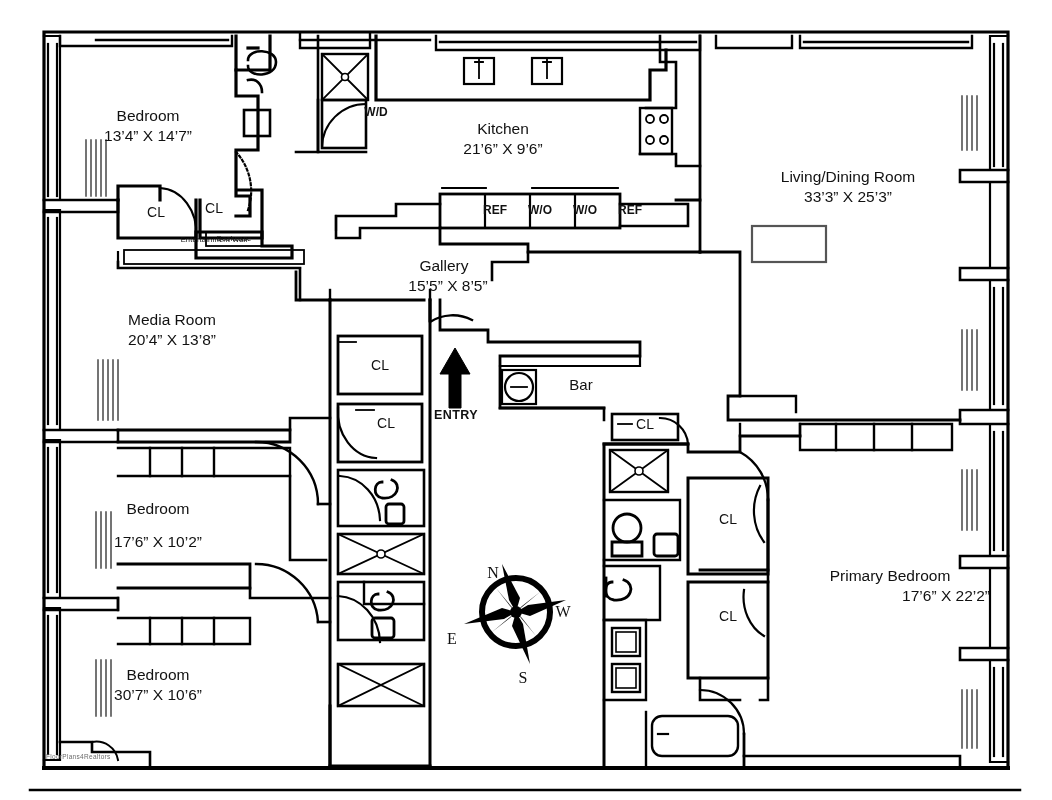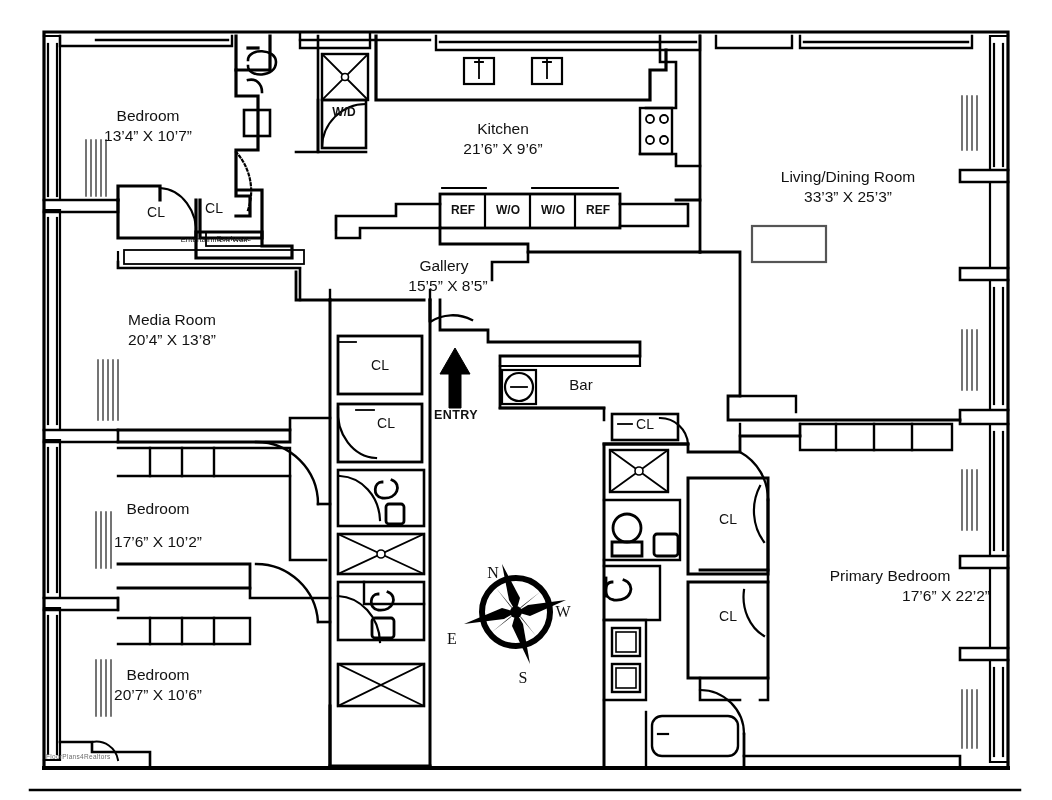--- a/index.html
+++ b/index.html
@@ -5,21 +5,21 @@
   html,body{margin:0;padding:0;background:#ffffff;}
   body{width:1052px;height:800px;font-family:"Liberation Sans",sans-serif;color:#000;overflow:hidden;}
   #stage{position:relative;width:840px;height:800px;background:#fff;}
   svg#plan{position:absolute;left:0;top:0;width:1052px;height:800px;}
   .lbl{position:absolute;text-align:center;line-height:1.25;color:#111;
        font-family:"Liberation Sans",sans-serif;white-space:nowrap;}
   .room-name{font-size:15.5px;}
   .room-dims{font-size:15.5px;}
   .cl{font-size:14px;}
   .tiny{font-size:7.5px;letter-spacing:.2px;}
-  .appl{font-size:12px;font-weight:bold;}
+  .appl{font-size:12px;font-weight:bold;padding-left:32px;}
   .entry{font-size:12.5px;font-weight:bold;letter-spacing:.4px;}
   .bar{font-size:15px;}
   .compass-letter{font-family:"Liberation Serif",serif;font-size:16px;}
   .wm{position:absolute;font-size:6.5px;color:#6a6a6a;letter-spacing:.3px;}
 </style>
 </head>
 <body>
 
 <div id="stage">
 
@@ -295,39 +295,39 @@
         <path d="M0 0 L-20 -24 L-6 -6 Z"></path>
         <path d="M0 0 L24 -20 L6 -6 Z"></path>
         <path d="M0 0 L20 24 L6 6 Z"></path>
         <path d="M0 0 L-24 20 L-6 6 Z"></path>
       </g>
       <circle cx="0" cy="0" r="6" fill="#000"></circle>
     </g>
   </svg>
 
   <div class="lbl room-name" style="left:78px;top:106px;width:140px;">Bedroom</div>
-  <div class="lbl room-dims" style="left:68px;top:126px;width:160px;">13’4” X 10’7”</div>
+  <div class="lbl room-dims" style="left:68px;top:126px;width:160px;">13’4” X 14’7”</div>
 
   <div class="lbl room-name" style="left:438px;top:119px;width:130px;">Kitchen</div>
   <div class="lbl room-dims" style="left:428px;top:139px;width:150px;">21’6” X 9’6”</div>
 
   <div class="lbl room-name" style="left:758px;top:167px;width:180px;">Living/Dining Room</div>
   <div class="lbl room-dims" style="left:758px;top:187px;width:180px;">33’3” X 25’3”</div>
 
   <div class="lbl room-name" style="left:92px;top:310px;width:160px;">Media Room</div>
   <div class="lbl room-dims" style="left:92px;top:330px;width:160px;">20’4” X 13’8”</div>
 
   <div class="lbl room-name" style="left:384px;top:256px;width:120px;">Gallery</div>
   <div class="lbl room-dims" style="left:388px;top:276px;width:120px;text-align:center;">15’5” X 8’5”</div>
 
   <div class="lbl room-name" style="left:88px;top:499px;width:140px;">Bedroom</div>
   <div class="lbl room-dims" style="left:78px;top:532px;width:160px;">17’6” X 10’2”</div>
 
   <div class="lbl room-name" style="left:88px;top:665px;width:140px;">Bedroom</div>
-  <div class="lbl room-dims" style="left:78px;top:685px;width:160px;">20’7” X 10’6”</div>
+  <div class="lbl room-dims" style="left:78px;top:685px;width:160px;">30’7” X 10’6”</div>
 
   <div class="lbl room-name" style="left:790px;top:566px;width:200px;">Primary Bedroom</div>
   <div class="lbl room-dims" style="left:790px;top:586px;width:200px;text-align:right;">17’6” X 22’2”</div>
 
   <div class="lbl cl" style="left:126px;top:204px;width:60px;">CL</div>
   <div class="lbl cl" style="left:184px;top:200px;width:60px;">CL</div>
   <div class="lbl cl" style="left:350px;top:357px;width:60px;">CL</div>
   <div class="lbl cl" style="left:356px;top:415px;width:60px;">CL</div>
   <div class="lbl cl" style="left:615px;top:416px;width:60px;">CL</div>
   <div class="lbl cl" style="left:698px;top:511px;width:60px;">CL</div>

